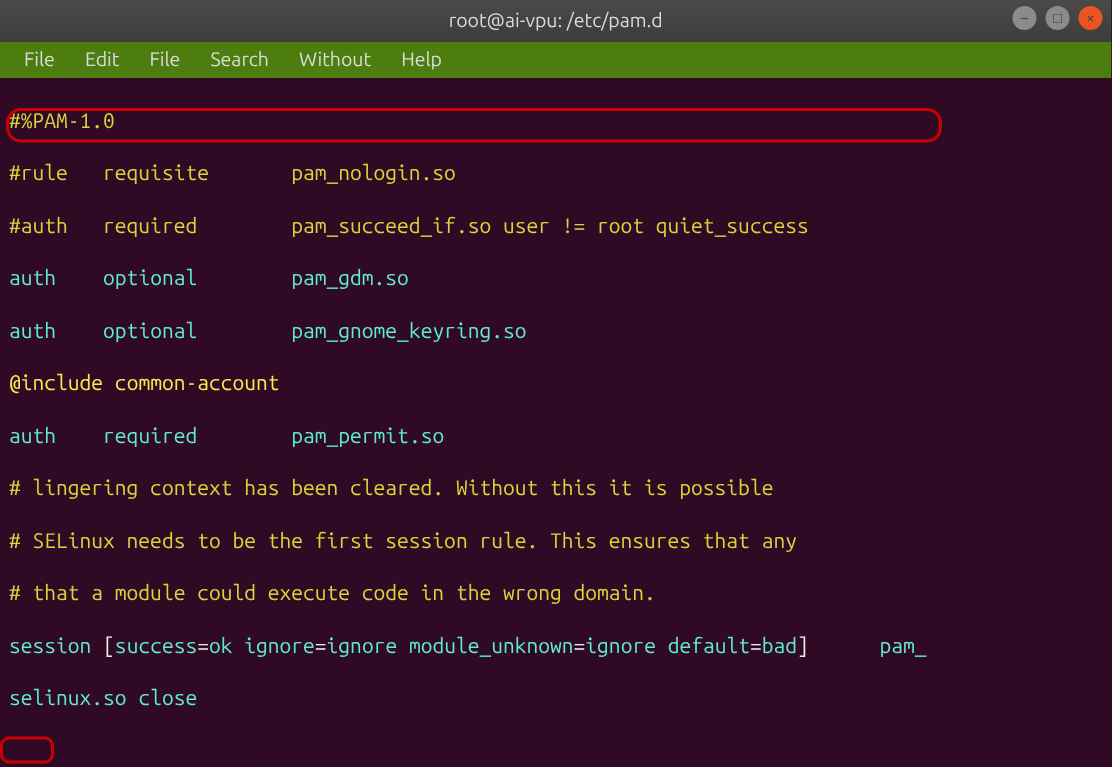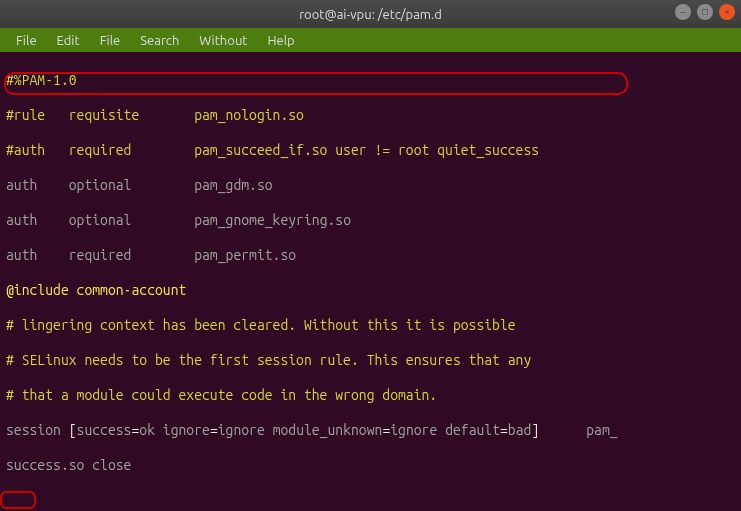--- a/index.html
+++ b/index.html
@@ -54,21 +54,21 @@
   }
   .menu-item { padding: 2px 8px; }
   .terminal {
     padding: 2px 6px;
     background: #300a24;
     height: calc(100% - 52px);
     position: relative;
     white-space: pre;
   }
   .yellow { color: #d6d63a; margin-top: 22px; }
-  .cyan   { color: #a3a3a3; }
+  .cyan   { color: #5eead4; }
   .lyellow{ color: #fce94f; }
   .white  { color: #eeeeec; }
   .line { display: block; }
   .hl-box {
     position: absolute;
     border: 2px solid #cc0000;
     border-radius: 10px;
     pointer-events: none;
   }
   .hl1 { top: 20px; left: 4px; width: 624px; height: 23px; }
@@ -94,27 +94,27 @@
   <span class="menu-item">Without</span>
   <span class="menu-item">Help</span>
 </div>
 
 <div class="terminal">
 <span class="line"><span class="yellow">#%PAM-1.0</span></span>
 <span class="line"><span class="yellow">#rule   requisite       pam_nologin.so</span></span>
 <span class="line"><span class="yellow">#auth   required        pam_succeed_if.so user != root quiet_success</span></span>
 <span class="line"><span class="cyan">auth</span><span class="cyan">    optional        </span><span class="cyan">pam_gdm.so</span></span>
 <span class="line"><span class="cyan">auth</span><span class="cyan">    optional        </span><span class="cyan">pam_gnome_keyring.so</span></span>
+<span class="line"><span class="lyellow">@include</span><span> </span><span class="lyellow">common-account</span></span>
 <span class="line"><span class="cyan">auth</span><span class="cyan">    required        </span><span class="cyan">pam_permit.so</span></span>
-<span class="line"><span class="lyellow">@include</span><span> </span><span class="lyellow">common-account</span></span>
 <span class="line"><span class="yellow"># lingering context has been cleared. Without this it is possible</span></span>
 <span class="line"><span class="yellow"># SELinux needs to be the first session rule. This ensures that any</span></span>
 <span class="line"><span class="yellow"># that a module could execute code in the wrong domain.</span></span>
 <span class="line"><span class="cyan">session</span><span class="white"> [</span><span class="cyan">success</span><span class="white">=</span><span class="cyan">ok</span><span> </span><span class="cyan">ignore</span><span class="white">=</span><span class="cyan">ignore</span><span> </span><span class="cyan">module_unknown</span><span class="white">=</span><span class="cyan">ignore</span><span> </span><span class="cyan">default</span><span class="white">=</span><span class="cyan">bad</span><span class="white">]</span><span class="cyan">      pam_</span></span>
-<span class="line"><span class="cyan">success.so</span><span> </span><span class="cyan">close</span></span>
+<span class="line"><span class="cyan">selinux.so</span><span> </span><span class="cyan">close</span></span>
 
 
 
 
 
 
 
 
 
 

